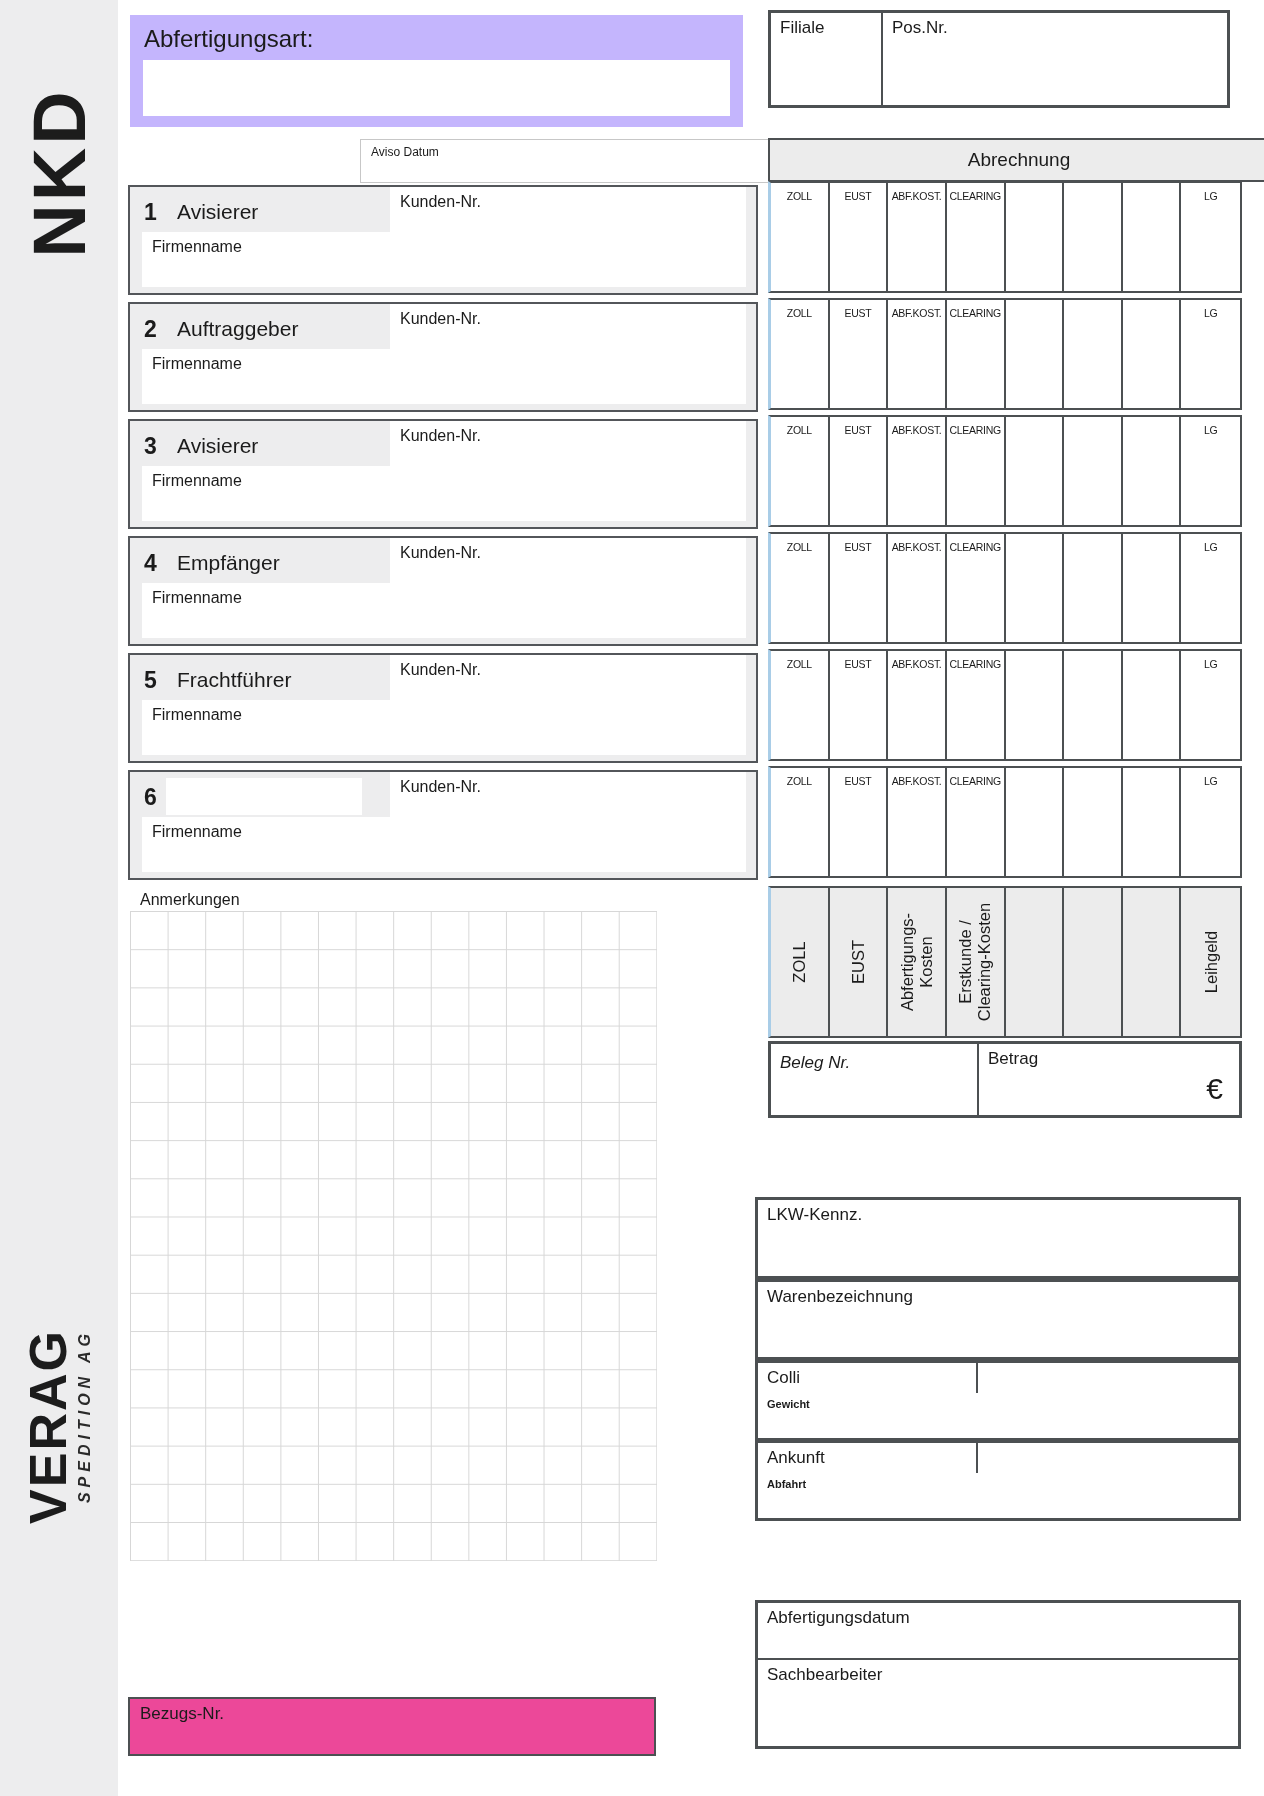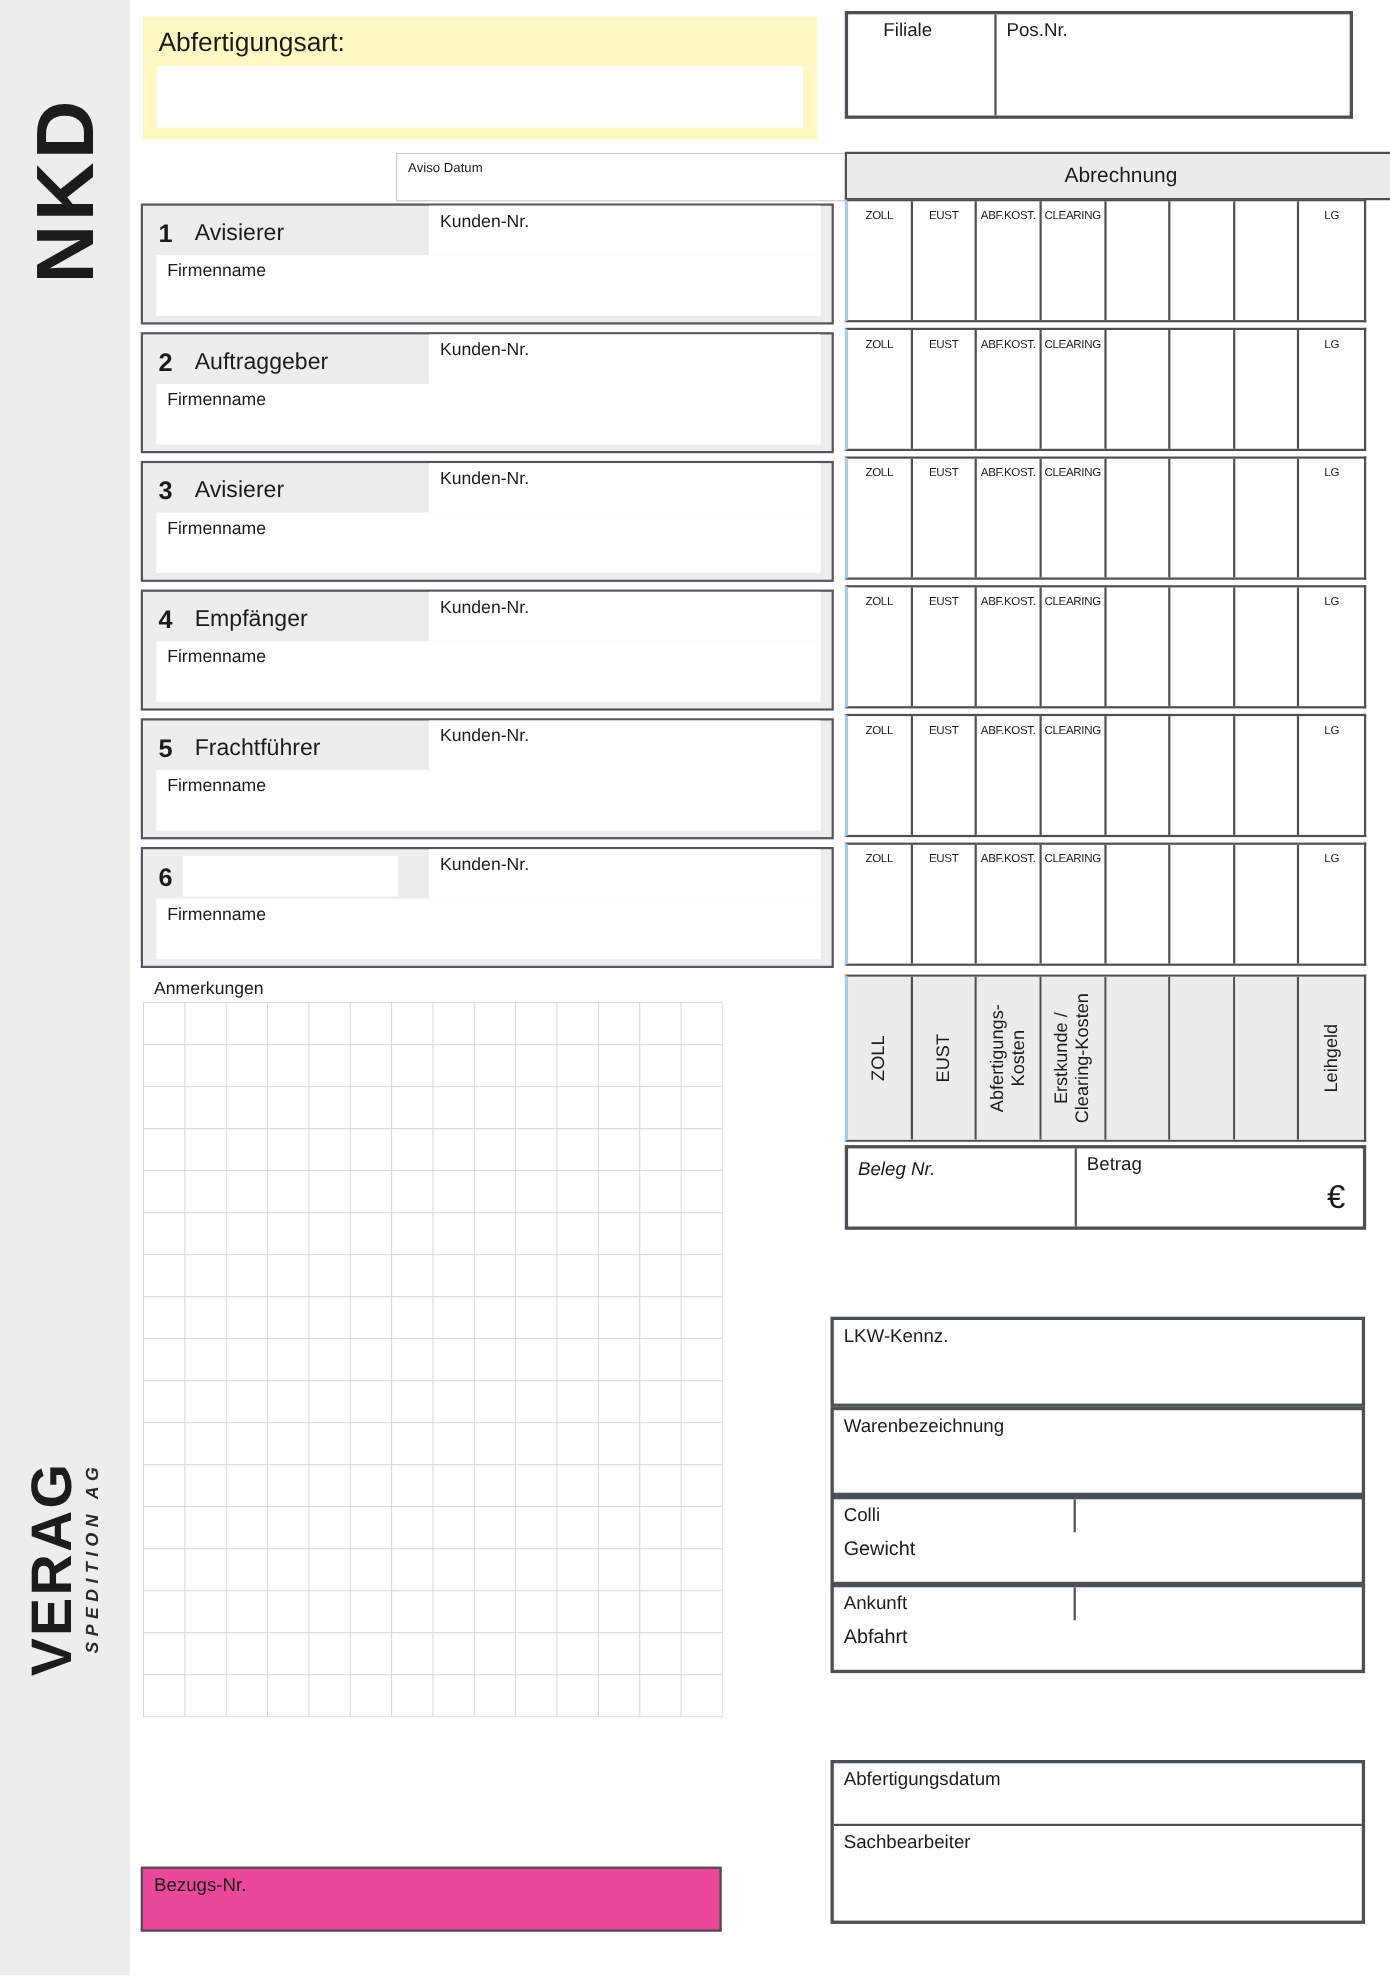--- a/index.html
+++ b/index.html
@@ -13,28 +13,28 @@
   .sidebar { left:0; top:0; width:118px; height:1796px; background:#ededee; }
   .rot-center { position:absolute; left:50%; top:50%; transform:translate(-50%,-50%) rotate(-90deg); white-space:nowrap; }
   .nkd-wrap  { left:0; top:44px;  width:118px; height:258px; }
   .nkd-text  { font-size:74px; font-weight:bold; letter-spacing:3px; color:#1c1c1c; }
   .verag-wrap{ left:0; top:1328px; width:118px; height:400px; }
   .verag-inner{ position:absolute; left:50%; top:50%; transform:translate(-50%,-50%) rotate(-90deg); width:398px; text-align:right; }
   .verag-main{ font-size:52px; font-weight:bold; letter-spacing:2px; line-height:0.95; color:#1c1c1c; }
   .verag-sub { font-size:16px; font-weight:bold; font-style:italic; letter-spacing:5px; color:#2a2a2a; margin-top:3px; }
 
   
-  .abf-panel { left:130px; top:15px; width:613px; height:112px; background:#fef9c3; }
+  .abf-panel { left:130px; top:15px; width:613px; height:112px; background:#c4b5fd; }
   .abf-label { position:absolute; left:14px; top:10px; font-size:24px; color:#1b1b1b; }
   .abf-input { position:absolute; left:13px; top:45px; width:587px; height:56px; background:#ffffff; }
 
   .aviso-box { left:360px; top:139px; width:427px; height:44px; background:#ffffff; border:1px solid #c7c7c7; padding:5px 10px; font-size:12px; }
 
   
-  .filiale-box { left:768px; top:10px; width:462px; height:98px; border:3px solid #4c5052; display:flex; background:#fff;padding-left:23px; }
+  .filiale-box { left:768px; top:10px; width:462px; height:98px; border:3px solid #4c5052; display:flex; background:#fff; }
   .filiale-cell { width:92px; border-right:2px solid #4c5052; padding:5px 9px; font-size:17px; }
   .pos-cell { flex:1; padding:5px 9px; font-size:17px; }
 
   
   .ab-header { left:768px; top:138px; width:502px; height:44px; background:#ececec; border:2px solid #4c5052;
                display:flex; align-items:center; justify-content:center; font-size:19px; }
   .ab-row { left:768px; width:474px; height:112px; background:#ffffff;
             border:2px solid #4c5052; border-left:3px solid #a9cde7;
             display:grid; grid-template-columns:repeat(8,1fr); }
   .ab-cell { border-right:2px solid #4c5052; text-align:center; padding-top:3px; overflow:hidden; }
@@ -66,21 +66,21 @@
   .anm-label { left:140px; top:891px; font-size:16px; }
   .grid-area { left:130px; top:911px; width:527px; height:650px; background:#ffffff;
     background-image: linear-gradient(#d7d7d7 1px, transparent 1px), linear-gradient(90deg, #d7d7d7 1px, transparent 1px);
     background-size:37.6px 38.2px; }
 
   
   .lkw-box   { left:755px; top:1197px; width:486px; height:82px; border:3px solid #4c5052; padding:5px 9px; font-size:17px; background:#fff; }
   .waren-box { left:755px; top:1279px; width:486px; height:81px; border:3px solid #4c5052; padding:5px 9px; font-size:17px; background:#fff; }
   .two-col   { left:755px; width:486px; height:81px; border:3px solid #4c5052; display:flex; background:#fff;flex-direction:column; }
   .tc-left   { width:200px; border-right:2px solid #4c5052; padding:5px 9px; font-size:17px; }
-  .tc-right  { flex:1; padding:5px 9px; font-size:18px; }
+  .tc-right  { flex:1; padding:5px 9px; font-size:11px;font-weight:bold; }
 
   .abfdat-box { left:755px; top:1600px; width:486px; height:149px; border:3px solid #4c5052; background:#fff; }
   .abfdat-top { height:57px; border-bottom:2px solid #4c5052; padding:5px 9px; font-size:17px; box-sizing:border-box; }
   .abfdat-bot { padding:5px 9px; font-size:17px; }
 
   .bezugs-box { left:128px; top:1697px; width:528px; height:59px; border:2px solid #4c5052; padding:5px 10px; font-size:17px; background:#ec4899; }
 </style>
 </head>
 <body>
 

